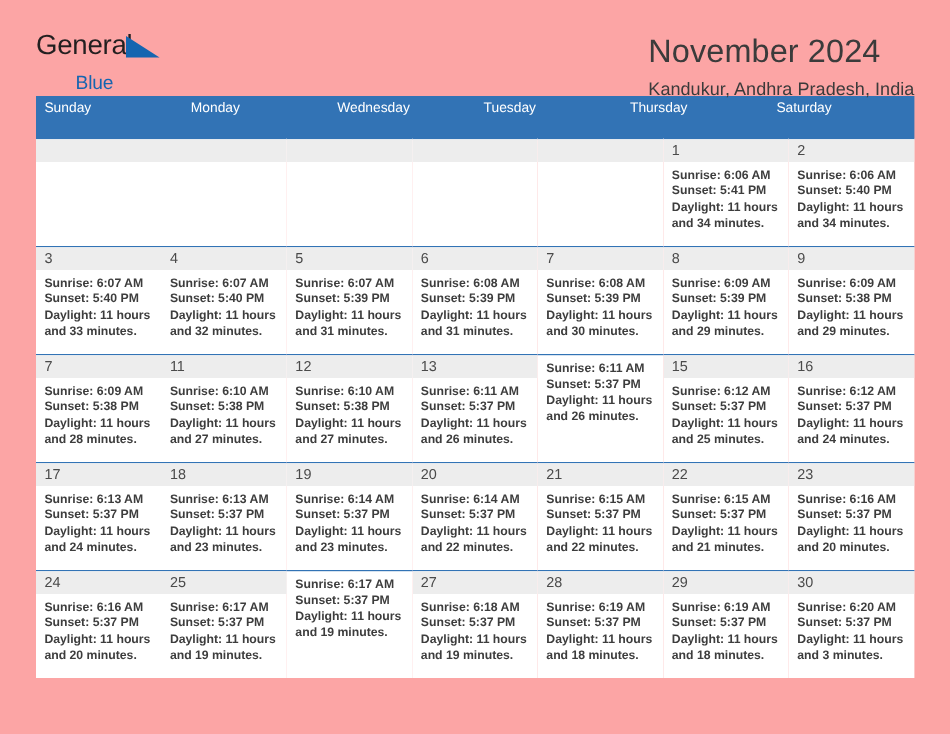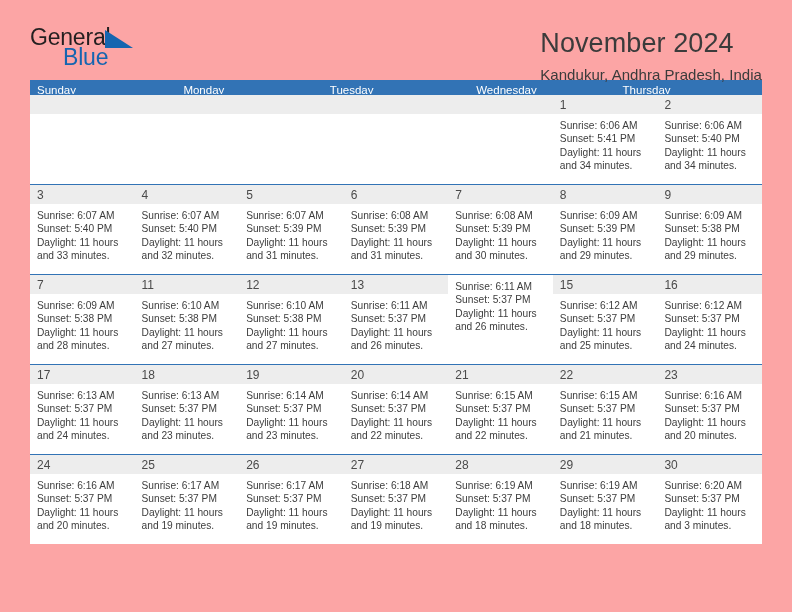--- a/index.html
+++ b/index.html
@@ -38,22 +38,22 @@
   }
   .brand-general {
     font-size: 23px;
     color: #231f20;
     letter-spacing: -0.2px;
     font-family: "Liberation Sans", sans-serif;
   }
   .brand-blue {
     position: absolute;
     left: 33px;
-    top: 20px;
-    font-size: 23px;
+    top: 36px;
+    font-size: 16px;
     color: #1565b0;
     letter-spacing: -0.2px;
   }
   .brand-tri {
     position: absolute;
     left: 75px;
     top: 4px;
     width: 0;
     height: 0;
     border-left: 28px solid #1565b0;
@@ -80,23 +80,23 @@
   }
 
   
   .calendar {
     width: 732px;
     margin-top: 2px;
   }
 
   .dow-row {
     display: grid;
-    grid-template-columns: repeat(5, 1fr);
+    grid-template-columns: repeat(6, 1fr);
     background: #3273b5;
-    height: 14px;
+    height: 35px;
   }
   .dow {
     color: #ffffff;
     font-size: 11.5px;
     line-height: 21px;
     padding-left: 7px;
     white-space: nowrap;
   }
 
   .week {
@@ -119,20 +119,21 @@
     padding-left: 7px;
   }
   .daynum {
     font-size: 12px;
     color: #4a4a4a;
     line-height: 19px;
   }
 
   .cell-body {
     padding: 5px 6px 0 7px;
+    font-weight: bold;
   }
   .cell-body p {
     font-size: 10.2px;
     line-height: 13.3px;
     color: #3d3d3d;
     white-space: nowrap;
   }
 </style>
 </head>
 <body>
@@ -151,22 +152,22 @@
       <div class="cal-title">November 2024</div>
       <div class="cal-subtitle">Kandukur, Andhra Pradesh, India</div>
     </div>
 
   </div>
 
   <div class="calendar">
     <div class="dow-row">
         <div class="dow">Sunday</div>
         <div class="dow">Monday</div>
+        <div class="dow">Wednesday</div>
         <div class="dow">Tuesday</div>
-        <div class="dow">Wednesday</div>
         <div class="dow">Thursday</div>
         <div class="dow">Saturday</div>
       </div>
     <div class="weeks">
         <div class="week">
           <div class="cell empty">
             <div class="daynum-band"><span class="daynum"></span></div>
           </div>
           <div class="cell empty">
             <div class="daynum-band"><span class="daynum"></span></div>
@@ -406,21 +407,20 @@
           <div class="cell">
             <div class="daynum-band"><span class="daynum">25</span></div>
             <div class="cell-body">
               <p>Sunrise: 6:17 AM</p>
               <p>Sunset: 5:37 PM</p>
               <p>Daylight: 11 hours</p>
               <p>and 19 minutes.</p>
             </div>
           </div>
           <div class="cell">
-            <div class="daynum-band"><span class="daynum">26</span></div>
             <div class="cell-body">
               <p>Sunrise: 6:17 AM</p>
               <p>Sunset: 5:37 PM</p>
               <p>Daylight: 11 hours</p>
               <p>and 19 minutes.</p>
             </div>
           </div>
           <div class="cell">
             <div class="daynum-band"><span class="daynum">27</span></div>
             <div class="cell-body">

